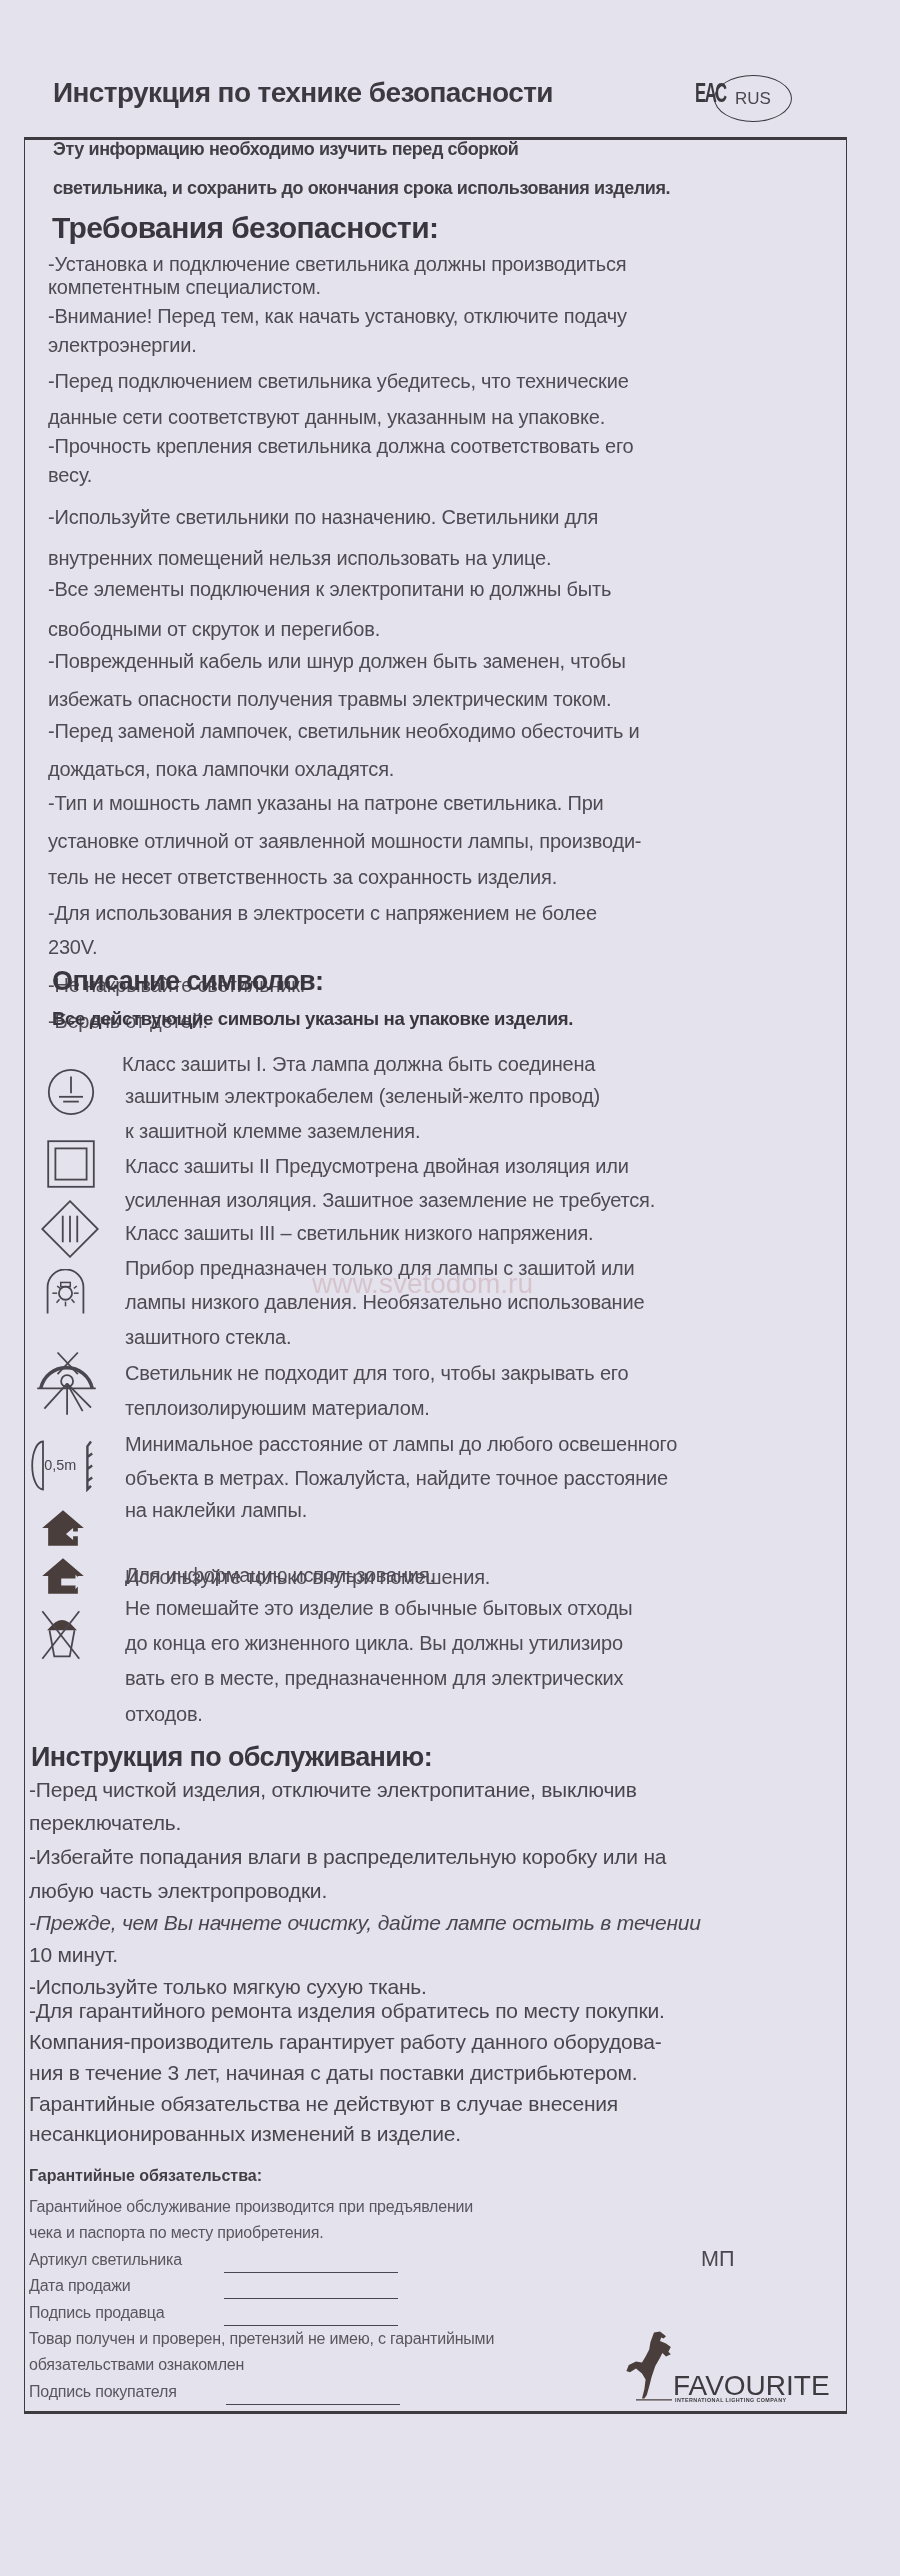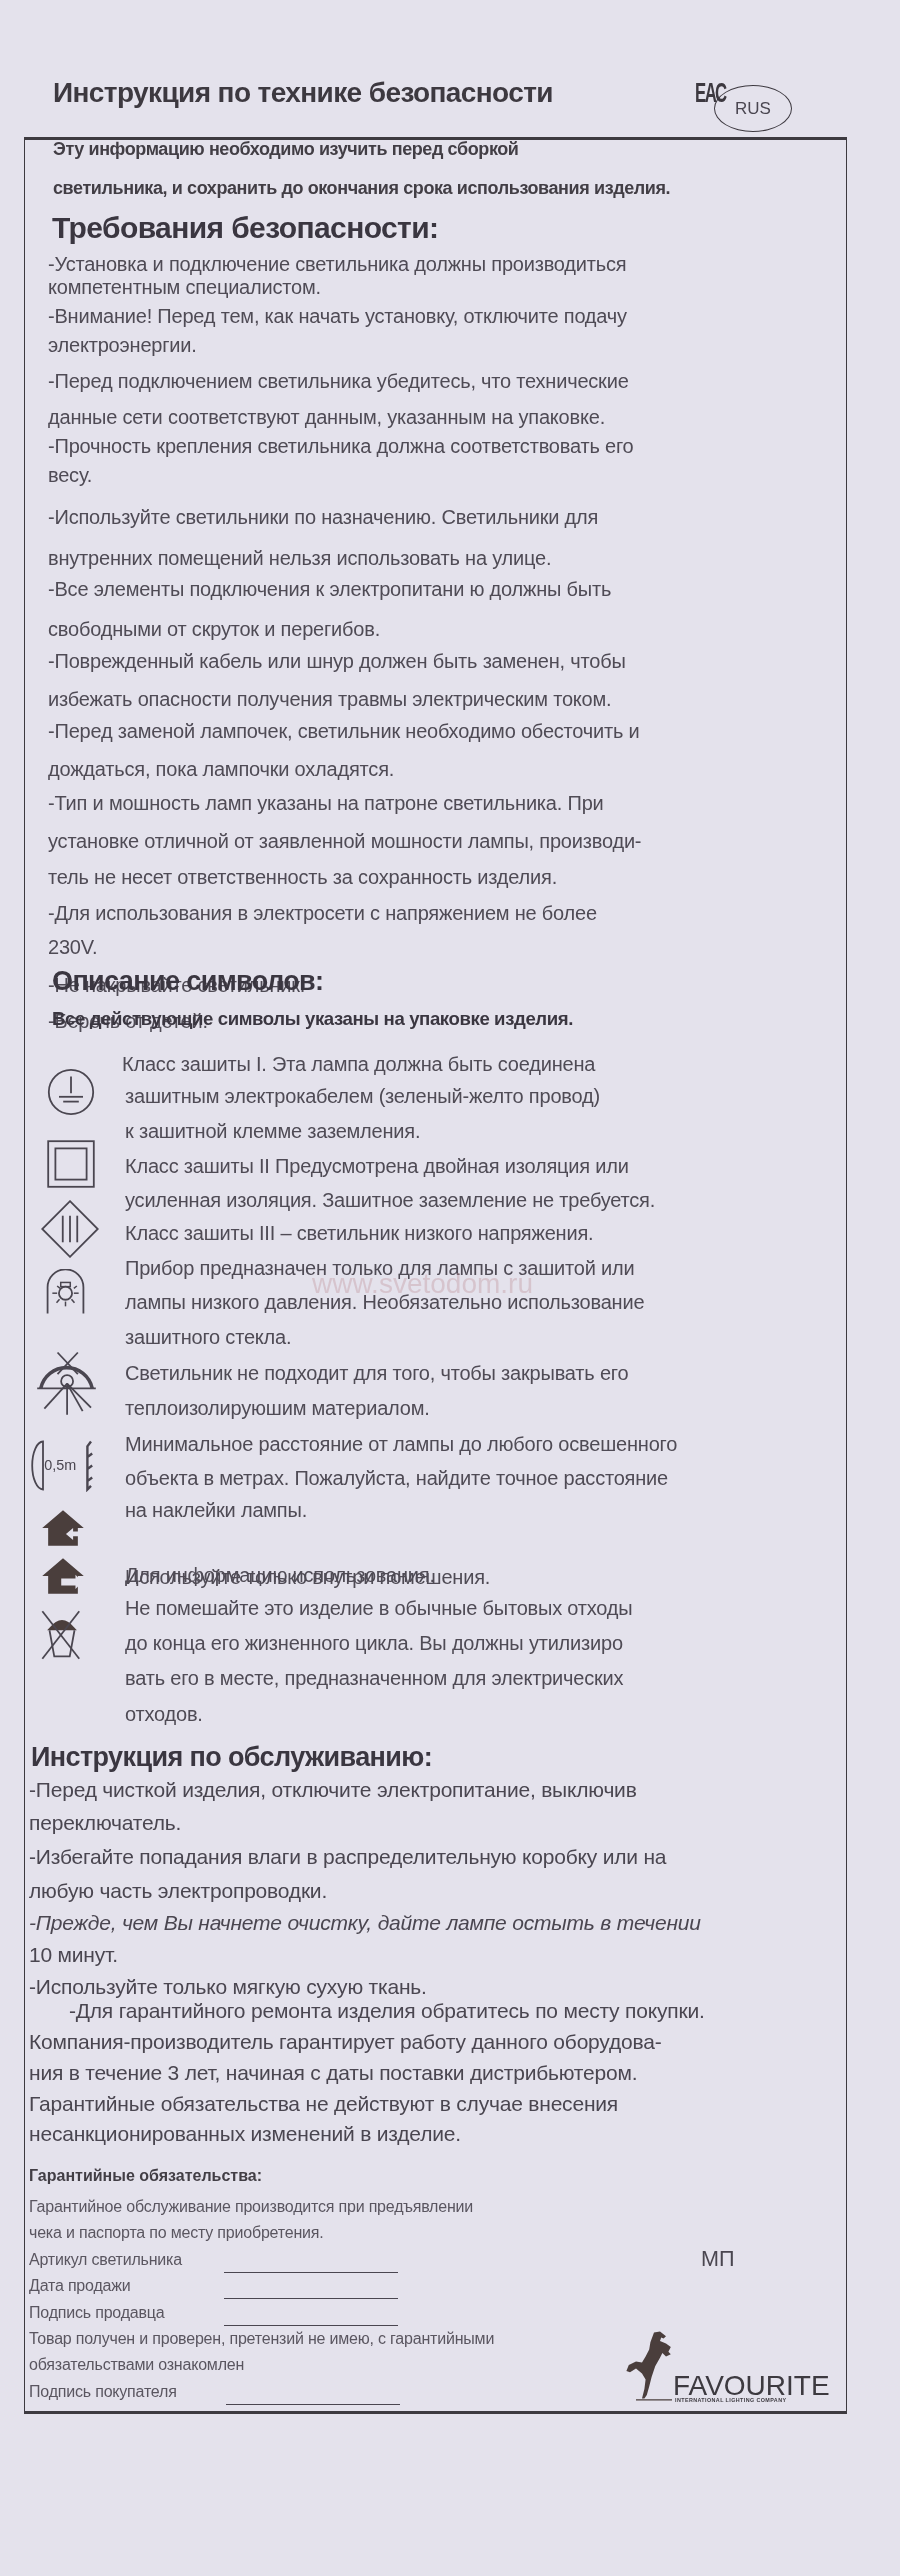--- a/index.html
+++ b/index.html
@@ -34,21 +34,21 @@
   .logo-sub { font-size:5.4px; color:#3d3a40; letter-spacing:0.4px; font-weight:bold; }
   svg { display:block; }
 </style>
 </head>
 <body>
 
 <div class="frame"></div>
 
 <div class="abs h1" style="left:53px; top:77px;">Инструкция по технике безопасности</div>
 <div class="abs eac" style="left:695px; top:77px;">ЕАС</div>
-<div class="abs rus" style="left:714px; top:85px;">
+<div class="abs rus" style="left:714px; top:75px;">
     <span>RUS</span>
   </div>
 <div class="abs intro" style="left:53px; top:139px;">Эту информацию необходимо изучить перед сборкой</div>
 <div class="abs intro" style="left:53px; top:178px;">светильника, и сохранить до окончания срока использования изделия.</div>
 
 <div class="abs h2" style="left:52px; top:211px;">Требования безопасности:</div>
 <div class="abs" style="left:48px; top:252px;">
   <div class="ln" style="height:23px">-Установка и подключение светильника должны производиться</div>
   <div class="ln" style="height:29px">компетентным специалистом.</div>
   <div class="ln" style="height:29px">-Внимание! Перед тем, как начать установку, отключите подачу</div>
@@ -178,21 +178,21 @@
 <div class="abs wm" style="left:312px; top:1268px;">www.svetodom.ru</div>
 
 <div class="abs h2s" style="left:31px; top:1742px;">Инструкция по обслуживанию:</div>
 <div class="abs ln ln-m" style="left:29px; top:1778px;">-Перед чисткой изделия, отключите электропитание, выключив</div>
 <div class="abs ln ln-m" style="left:29px; top:1811px;">переключатель.</div>
 <div class="abs ln ln-m" style="left:29px; top:1845px;">-Избегайте попадания влаги в распределительную коробку или на</div>
 <div class="abs ln ln-m" style="left:29px; top:1879px;">любую часть электропроводки.</div>
 <div class="abs ln ln-m" style="left:29px; top:1911px;font-style:italic;">-Прежде, чем Вы начнете очистку, дайте лампе остыть в течении</div>
 <div class="abs ln ln-m" style="left:29px; top:1943px;">10 минут.</div>
 <div class="abs ln ln-m" style="left:29px; top:1975px;">-Используйте только мягкую сухую ткань.</div>
-<div class="abs ln ln-m" style="left:29px; top:1999px;margin-left:40px;">-Для гарантийного ремонта изделия обратитесь по месту покупки.</div>
+<div class="abs ln ln-m" style="left:29px; top:1999px;">-Для гарантийного ремонта изделия обратитесь по месту покупки.</div>
 <div class="abs ln ln-m" style="left:29px; top:2030px;">Компания-производитель гарантирует работу данного оборудова-</div>
 <div class="abs ln ln-m" style="left:29px; top:2061px;">ния в течение 3 лет, начиная с даты поставки дистрибьютером.</div>
 <div class="abs ln ln-m" style="left:29px; top:2092px;text-align:center;">Гарантийные обязательства не действуют в случае внесения</div>
 <div class="abs ln ln-m" style="left:29px; top:2122px;">несанкционированных изменений в изделие.</div>
 
 <div class="abs small-b" style="left:29px; top:2167px;">Гарантийные обязательства:</div>
 <div class="abs small" style="left:29px; top:2198px;">Гарантийное обслуживание производится при предъявлении</div>
 <div class="abs small" style="left:29px; top:2224px;">чека и паспорта по месту приобретения.</div>
 
 <div class="abs small" style="left:29px; top:2251px;">Артикул светильника</div>

